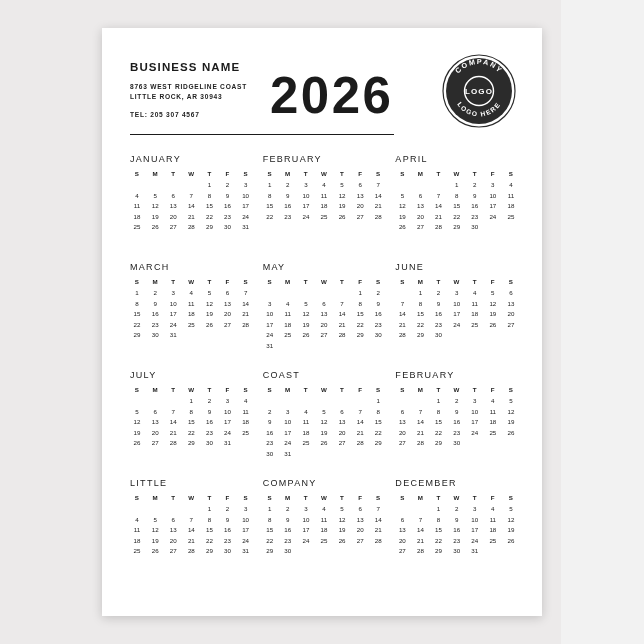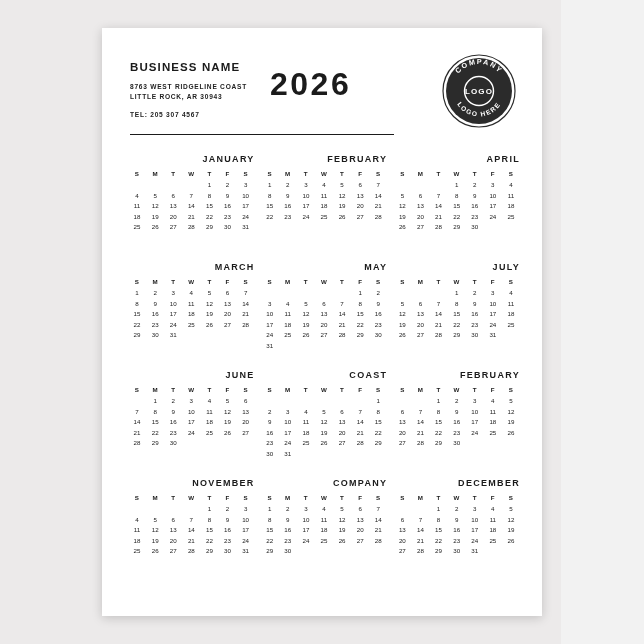--- a/index.html
+++ b/index.html
@@ -58,21 +58,21 @@
     margin-top: 9px;
     font-size: 6.6px;
     font-weight: bold;
     letter-spacing: 0.75px;
     color: #222;
   }
   .year {
     position: absolute;
     left: 168px;
     top: 38px;
-    font-size: 32px;
+    font-size: 51px;
     font-weight: bold;
     letter-spacing: 2.5px;
     color: #1b1b1b;
   }
   .logo {
     position: absolute;
     right: 26px;
     top: 26px;
     width: 74px;
     height: 74px;
@@ -94,26 +94,25 @@
     display: grid;
     grid-template-columns: repeat(3, 1fr);
     grid-auto-rows: 108px;
     column-gap: 6px;
   }
   .month {
     position: relative;
   }
   .month-name {
     font-size: 9px;
-    font-weight: bold;
+    font-weight: normal;
     letter-spacing: 1.3px;
     color: #1b1b1b;
     margin-bottom: 6px;
     padding-left: 2px;
-    text-align: right;
   }
   .dow {
     display: grid;
     grid-template-columns: repeat(7, 1fr);
     font-size: 6.2px;
     font-weight: bold;
     letter-spacing: 0.3px;
     color: #1b1b1b;
     text-align: center;
     margin-bottom: 3px;
@@ -398,20 +397,65 @@
             <span>25</span>
             <span>26</span>
             <span>27</span>
             <span>28</span>
             <span>29</span>
             <span>30</span>
             <span>31</span>
           </div>
         </div>
         <div class="month">
+          <div class="month-name">JUNE</div>
+          <div class="dow">
+            <span>S</span>
+            <span>M</span>
+            <span>T</span>
+            <span>W</span>
+            <span>T</span>
+            <span>F</span>
+            <span>S</span>
+          </div>
+          <div class="days">
+            <span class="e">.</span>
+            <span>1</span>
+            <span>2</span>
+            <span>3</span>
+            <span>4</span>
+            <span>5</span>
+            <span>6</span>
+            <span>7</span>
+            <span>8</span>
+            <span>9</span>
+            <span>10</span>
+            <span>11</span>
+            <span>12</span>
+            <span>13</span>
+            <span>14</span>
+            <span>15</span>
+            <span>16</span>
+            <span>17</span>
+            <span>18</span>
+            <span>19</span>
+            <span>20</span>
+            <span>21</span>
+            <span>22</span>
+            <span>23</span>
+            <span>24</span>
+            <span>25</span>
+            <span>26</span>
+            <span>27</span>
+            <span>28</span>
+            <span>29</span>
+            <span>30</span>
+          </div>
+        </div>
+        <div class="month">
           <div class="month-name">JULY</div>
           <div class="dow">
             <span>S</span>
             <span>M</span>
             <span>T</span>
             <span>W</span>
             <span>T</span>
             <span>F</span>
             <span>S</span>
           </div>
@@ -446,65 +490,20 @@
             <span>25</span>
             <span>26</span>
             <span>27</span>
             <span>28</span>
             <span>29</span>
             <span>30</span>
             <span>31</span>
           </div>
         </div>
         <div class="month">
-          <div class="month-name">JUNE</div>
-          <div class="dow">
-            <span>S</span>
-            <span>M</span>
-            <span>T</span>
-            <span>W</span>
-            <span>T</span>
-            <span>F</span>
-            <span>S</span>
-          </div>
-          <div class="days">
-            <span class="e">.</span>
-            <span>1</span>
-            <span>2</span>
-            <span>3</span>
-            <span>4</span>
-            <span>5</span>
-            <span>6</span>
-            <span>7</span>
-            <span>8</span>
-            <span>9</span>
-            <span>10</span>
-            <span>11</span>
-            <span>12</span>
-            <span>13</span>
-            <span>14</span>
-            <span>15</span>
-            <span>16</span>
-            <span>17</span>
-            <span>18</span>
-            <span>19</span>
-            <span>20</span>
-            <span>21</span>
-            <span>22</span>
-            <span>23</span>
-            <span>24</span>
-            <span>25</span>
-            <span>26</span>
-            <span>27</span>
-            <span>28</span>
-            <span>29</span>
-            <span>30</span>
-          </div>
-        </div>
-        <div class="month">
           <div class="month-name">COAST</div>
           <div class="dow">
             <span>S</span>
             <span>M</span>
             <span>T</span>
             <span>W</span>
             <span>T</span>
             <span>F</span>
             <span>S</span>
           </div>
@@ -588,21 +587,21 @@
             <span>24</span>
             <span>25</span>
             <span>26</span>
             <span>27</span>
             <span>28</span>
             <span>29</span>
             <span>30</span>
           </div>
         </div>
         <div class="month">
-          <div class="month-name">NOVEMBER</div>
+          <div class="month-name">LITTLE</div>
           <div class="dow">
             <span>S</span>
             <span>M</span>
             <span>T</span>
             <span>W</span>
             <span>T</span>
             <span>F</span>
             <span>S</span>
           </div>
           <div class="days">

